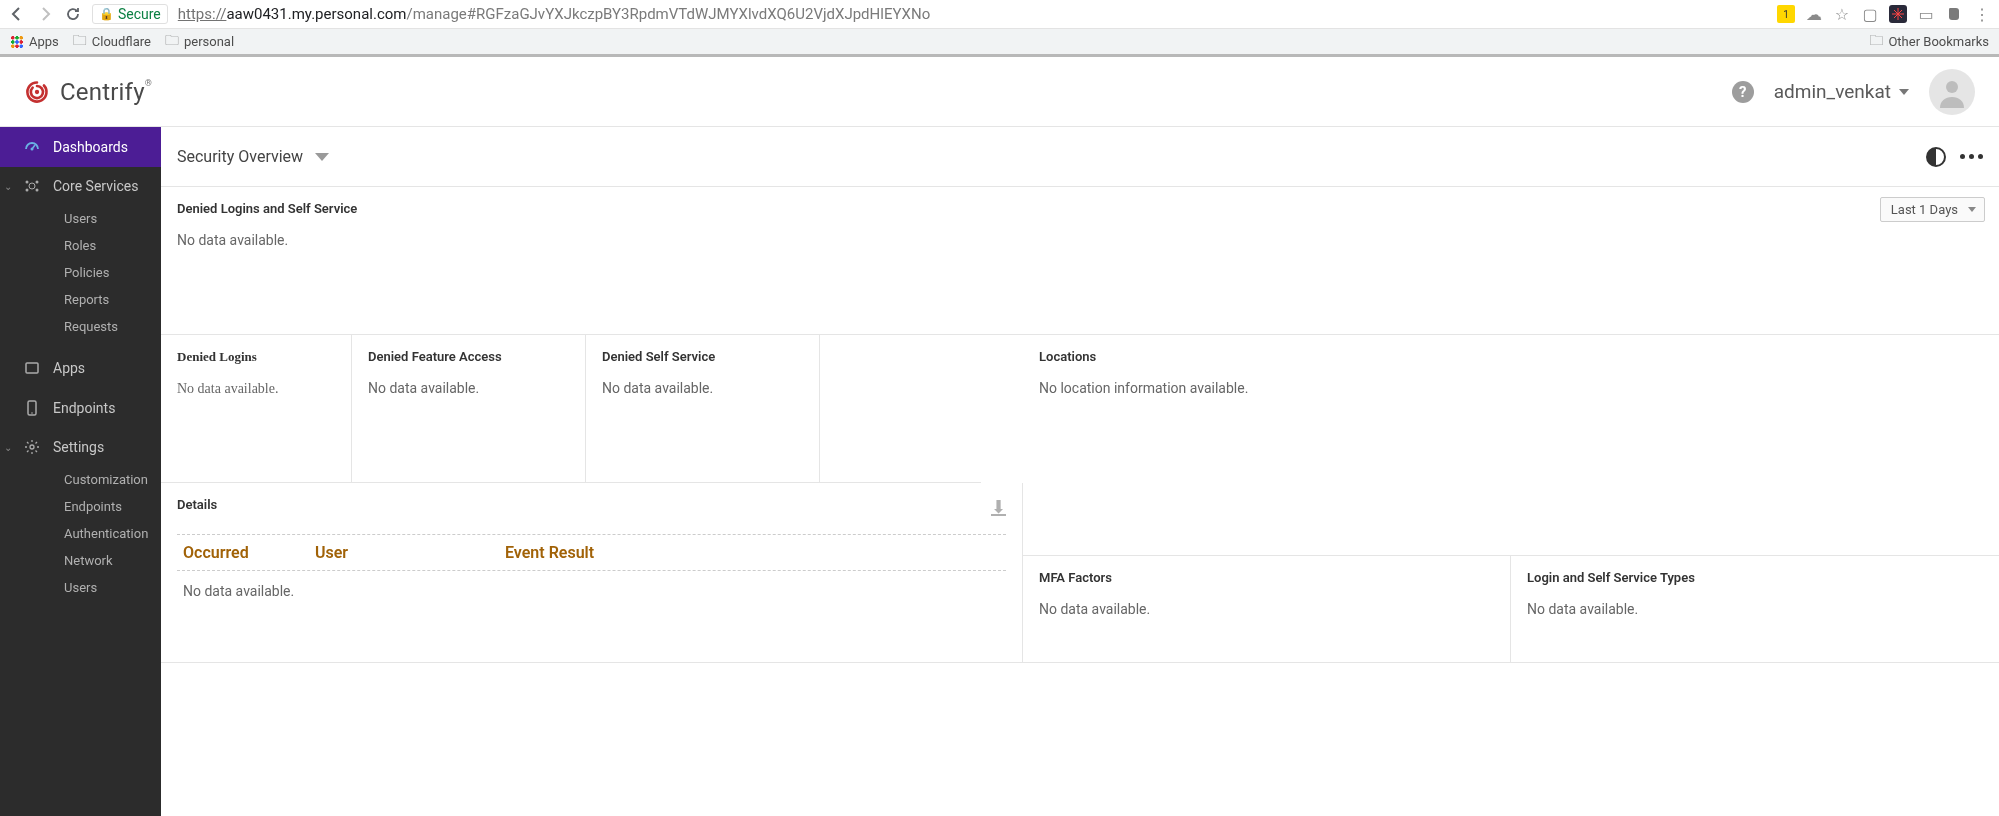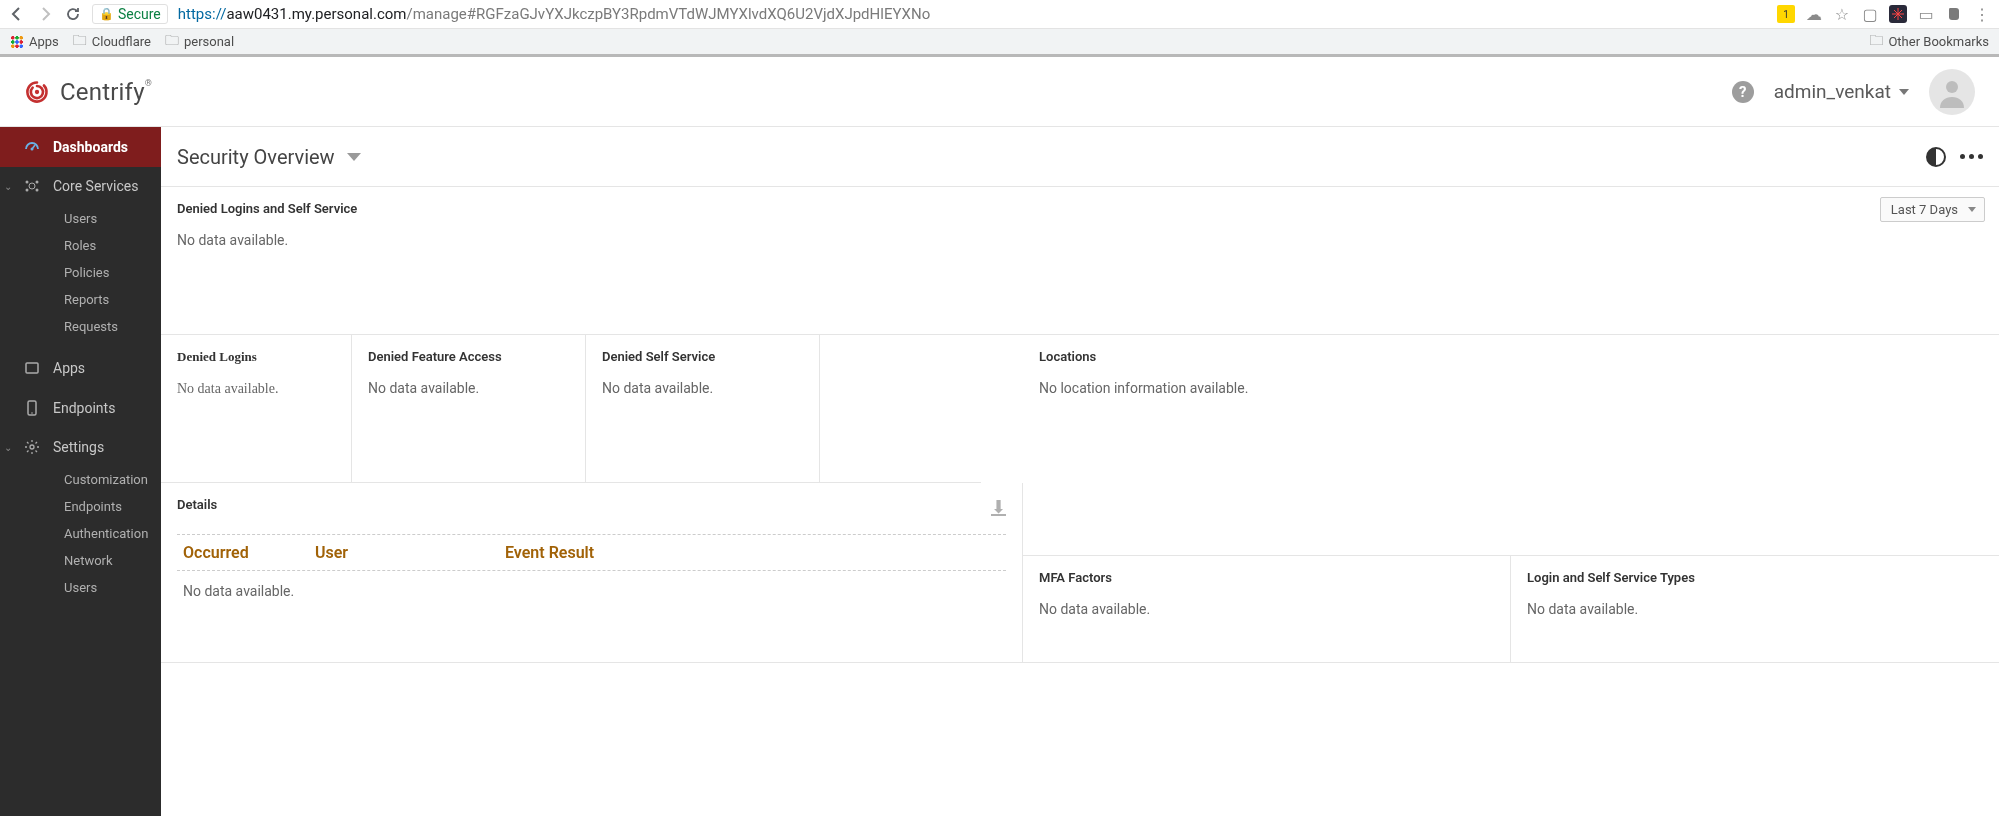--- a/index.html
+++ b/index.html
@@ -86,38 +86,38 @@
 
   
   .app-body { display: flex; height: calc(100% - 54px - 3px - 70px); }
 
   
   .sidebar { width: 161px; background: #2c2c2c; color: #d0d0d0; font-size: 14px; overflow-y: auto; }
   .sb-item {
     height: 38px; display: flex; align-items: center; padding-left: 24px; gap: 13px;
     cursor: pointer; position: relative; color: #c8c8c8;
   }
-  .sb-item.active { background: #7f1d1d; color: #fff; font-weight: 700; }
+  .sb-item.active { background: #4c1d95; color: #fff; font-weight: 400; }
   .sb-item .exp {
     position: absolute; left: 4px; font-size: 10px; color: #888;
   }
   .sb-icon { width: 16px; height: 16px; display:flex; align-items:center; justify-content:center; font-size:14px;}
   .sb-sub {
     height: 27px; display: flex; align-items: center; padding-left: 64px; font-size: 13px;
     color: #b0b0b0; cursor: pointer;
   }
   .sb-item.toplevel { height: 40px; }
 
   
   .main { flex: 1; display: flex; flex-direction: column; overflow: hidden; }
   .main-titlebar {
     height: 60px; display: flex; align-items: center; padding: 0 16px; gap: 12px;
     border-bottom: 1px solid #e5e5e5;
   }
-  .page-title { font-size: 20px; color: #444; font-weight: 400; }
+  .page-title { font-size: 16px; color: #444; font-weight: 400; }
   .tri-down {
     width: 0; height: 0; border-left: 7px solid transparent; border-right: 7px solid transparent;
     border-top: 8px solid #9a9a9a;
   }
   .titlebar-right { margin-left: auto; display: flex; align-items: center; gap: 14px; }
   .contrast-icon {
     width: 20px; height: 20px; border-radius: 50%; border: 2px solid #333;
     background: linear-gradient(to right, #333 50%, #fff 50%);
   }
   .dots-icon { display: flex; gap: 4px; }
@@ -174,21 +174,21 @@
     <div class="nav-btn">
       <svg width="16" height="16" viewBox="0 0 16 16">
           <path d="M13 8a5 5 0 1 1-1.5-3.5M13 2v3h-3" stroke="#5f6368" stroke-width="1.8" fill="none"></path>
         </svg>
     </div>
     <div class="secure-badge">
       <span class="lock-ico">🔒</span>
       <span>Secure</span>
     </div>
     <div class="url-box">
-      <span style="color:#0369a1;">https://</span>
+      <span style="color:#737373;text-decoration:underline;">https://</span>
         <span class="url-host">aaw0431.my.personal.com</span>
         <span class="url-rest">/manage#RGFzaGJvYXJkczpBY3RpdmVTdWJMYXlvdXQ6U2VjdXJpdHlEYXNo</span>
     </div>
     <div class="toolbar-icons">
       <div class="ext-icon yellow">1</div>
       <div class="ext-icon">☁</div>
       <div class="ext-icon">☆</div>
       <div class="ext-icon">▢</div>
       <div class="ext-icon dark-square">
         <svg width="12" height="12" viewBox="0 0 12 12">
@@ -352,21 +352,21 @@
       </div>
     </div>
 
     <div class="dashboard">
 
       <div class="widget-row">
         <div class="widget" style="flex:1; height:148px;">
           <div class="w-title">Denied Logins and Self Service</div>
           <div class="w-body">No data available.</div>
           <div class="time-select">
-            <span>Last 7 Days</span>
+            <span>Last 1 Days</span>
             <span class="mini-tri"></span>
           </div>
         </div>
       </div>
 
       <div style="display:flex;">
 
         <div style="width:862px; display:flex; flex-direction:column;">
           <div class="widget-row">
             <div class="widget" style="width:191px; height:148px;font-family:Liberation Serif, serif;">

